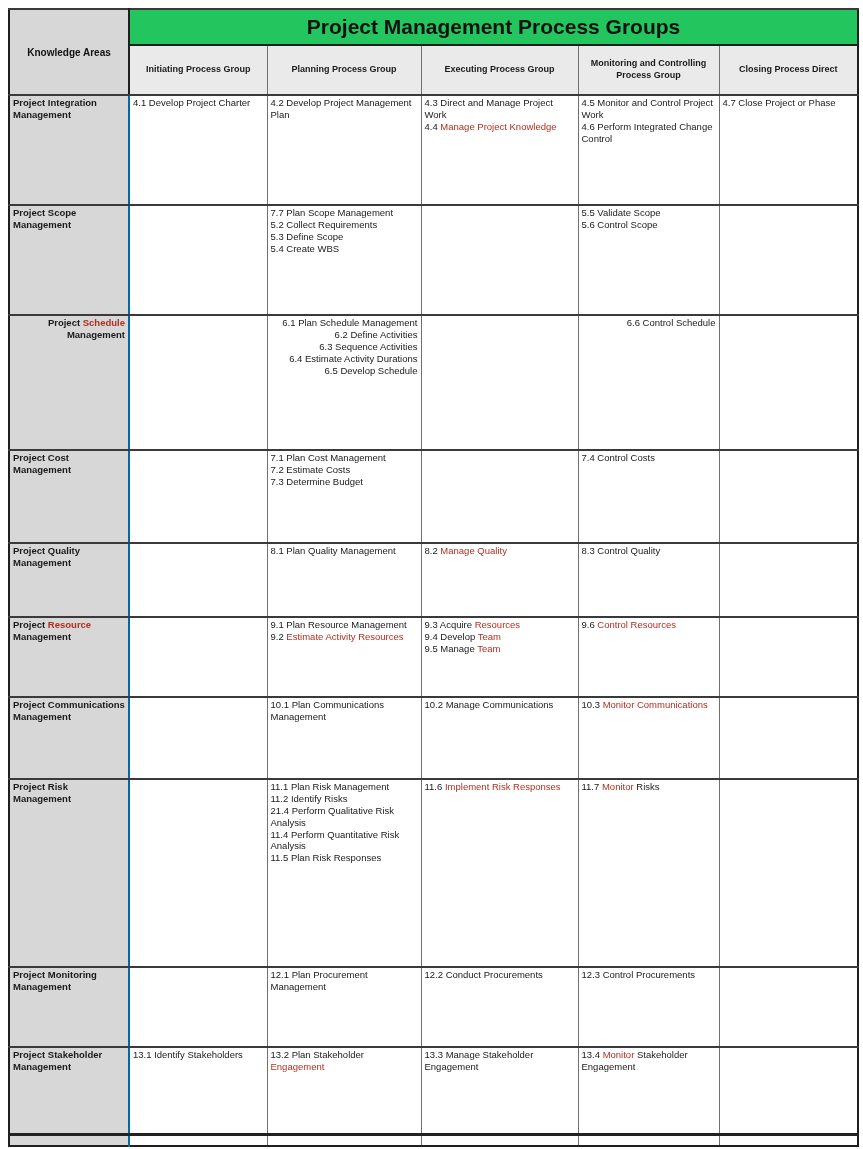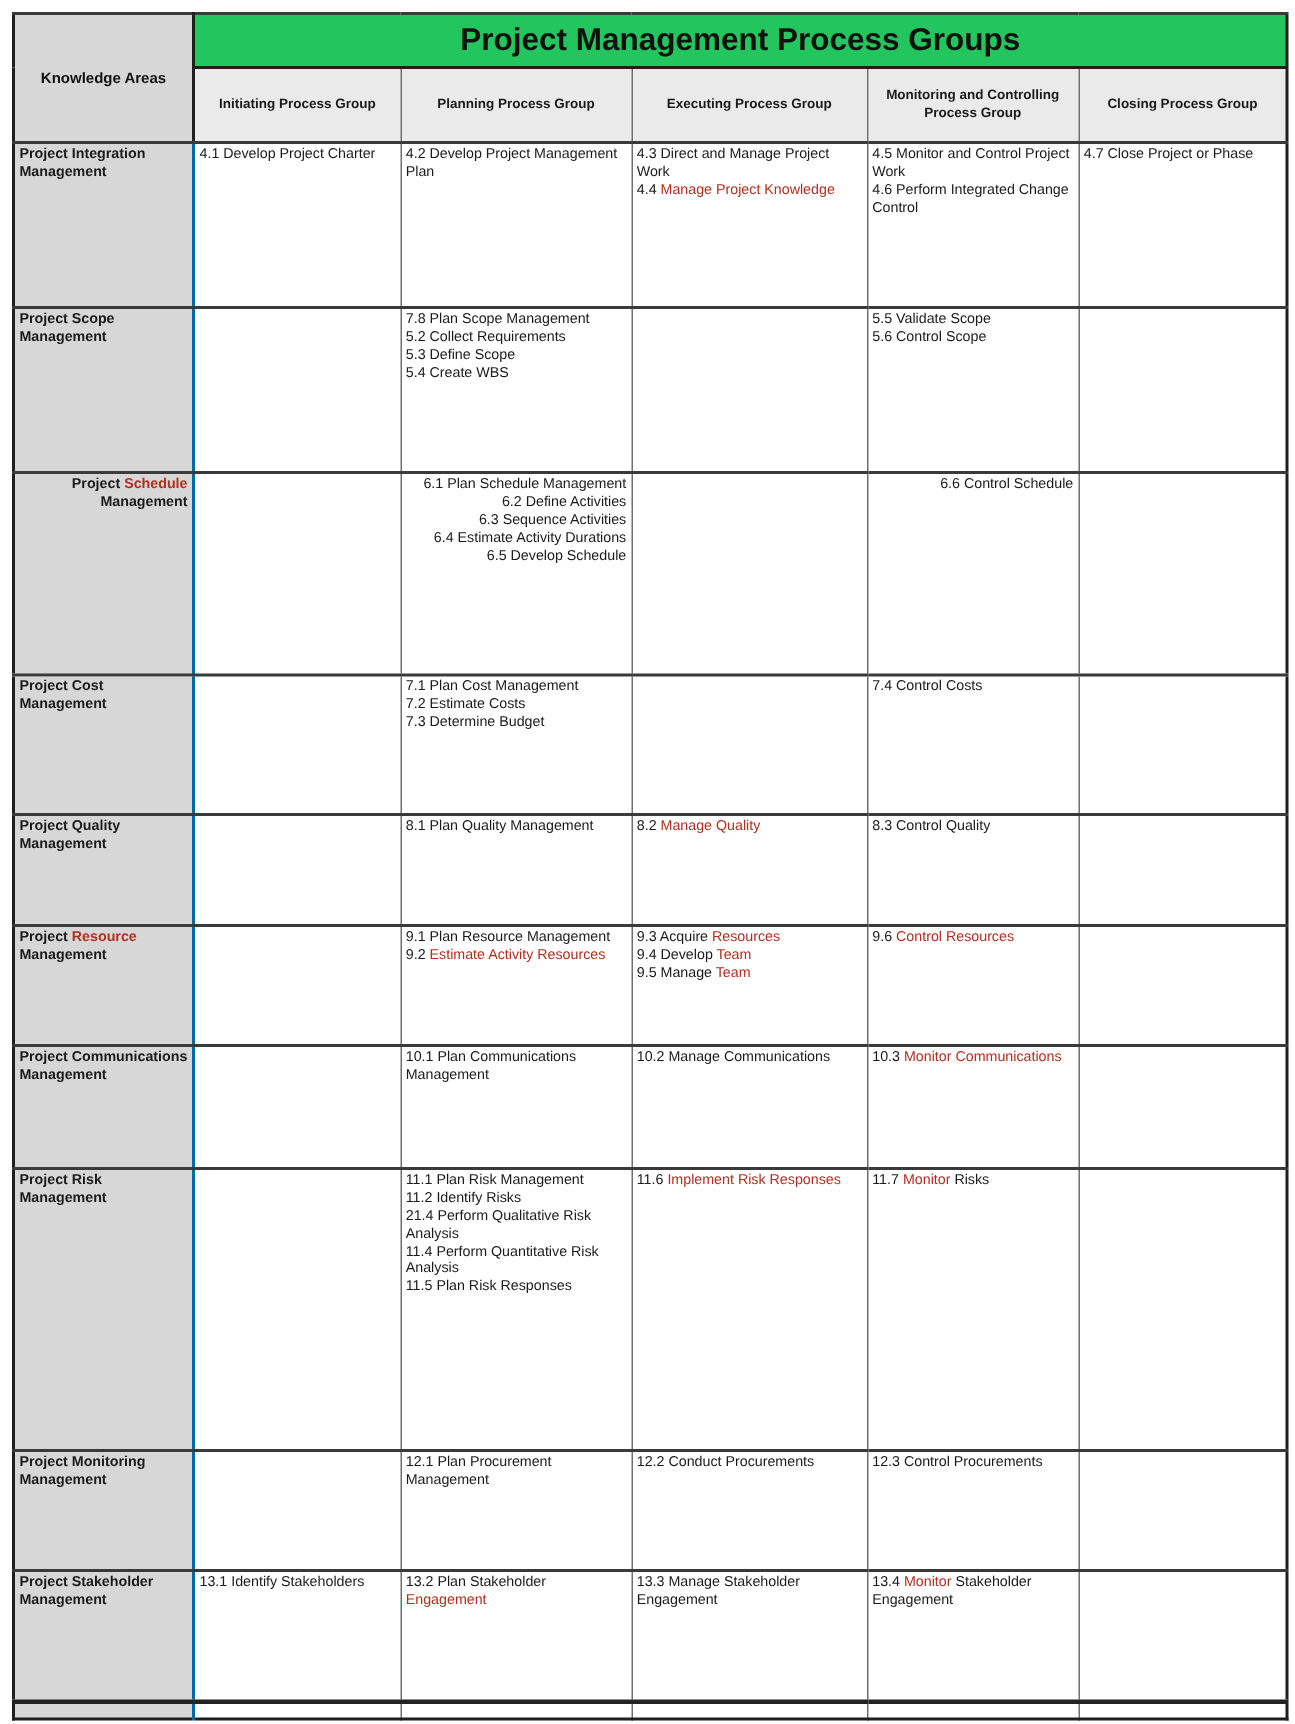--- a/index.html
+++ b/index.html
@@ -99,21 +99,21 @@
     <tbody>
       <tr style="height:36px">
         <td class="ka-header" rowspan="2">Knowledge Areas</td>
         <td class="title-cell" colspan="5">Project Management Process Groups</td>
       </tr>
       <tr class="subheader-row" id="subheader-row" style="height:50px">
           <td>Initiating Process Group</td>
           <td>Planning Process Group</td>
           <td>Executing Process Group</td>
           <td>Monitoring and Controlling Process Group</td>
-          <td>Closing Process Group</td>
+          <td>Closing Process Direct</td>
         </tr>
     </tbody>
     <tbody id="table-body">
         <tr style="height: 110px;">
           <td class="ka-cell"><span>Project Integration Management</span></td>
           <td>
             <div class="proc"><span>4.1 Develop Project Charter</span></div>
           </td>
           <td>
             <div class="proc"><span>4.2 Develop Project Management Plan</span></div>
@@ -127,21 +127,21 @@
             <div class="proc"><span>4.6 Perform Integrated Change Control</span></div>
           </td>
           <td>
             <div class="proc"><span>4.7 Close Project or Phase</span></div>
           </td>
         </tr>
         <tr style="height: 110px;">
           <td class="ka-cell"><span>Project Scope Management</span></td>
           <td></td>
           <td>
-            <div class="proc"><span>7.8 Plan Scope Management</span></div>
+            <div class="proc"><span>7.7 Plan Scope Management</span></div>
             <div class="proc"><span>5.2 Collect Requirements</span></div>
             <div class="proc"><span>5.3 Define Scope</span></div>
             <div class="proc"><span>5.4 Create WBS</span></div>
           </td>
           <td></td>
           <td>
             <div class="proc"><span>5.5 Validate Scope</span></div>
             <div class="proc"><span>5.6 Control Scope</span></div>
           </td>
           <td></td>

